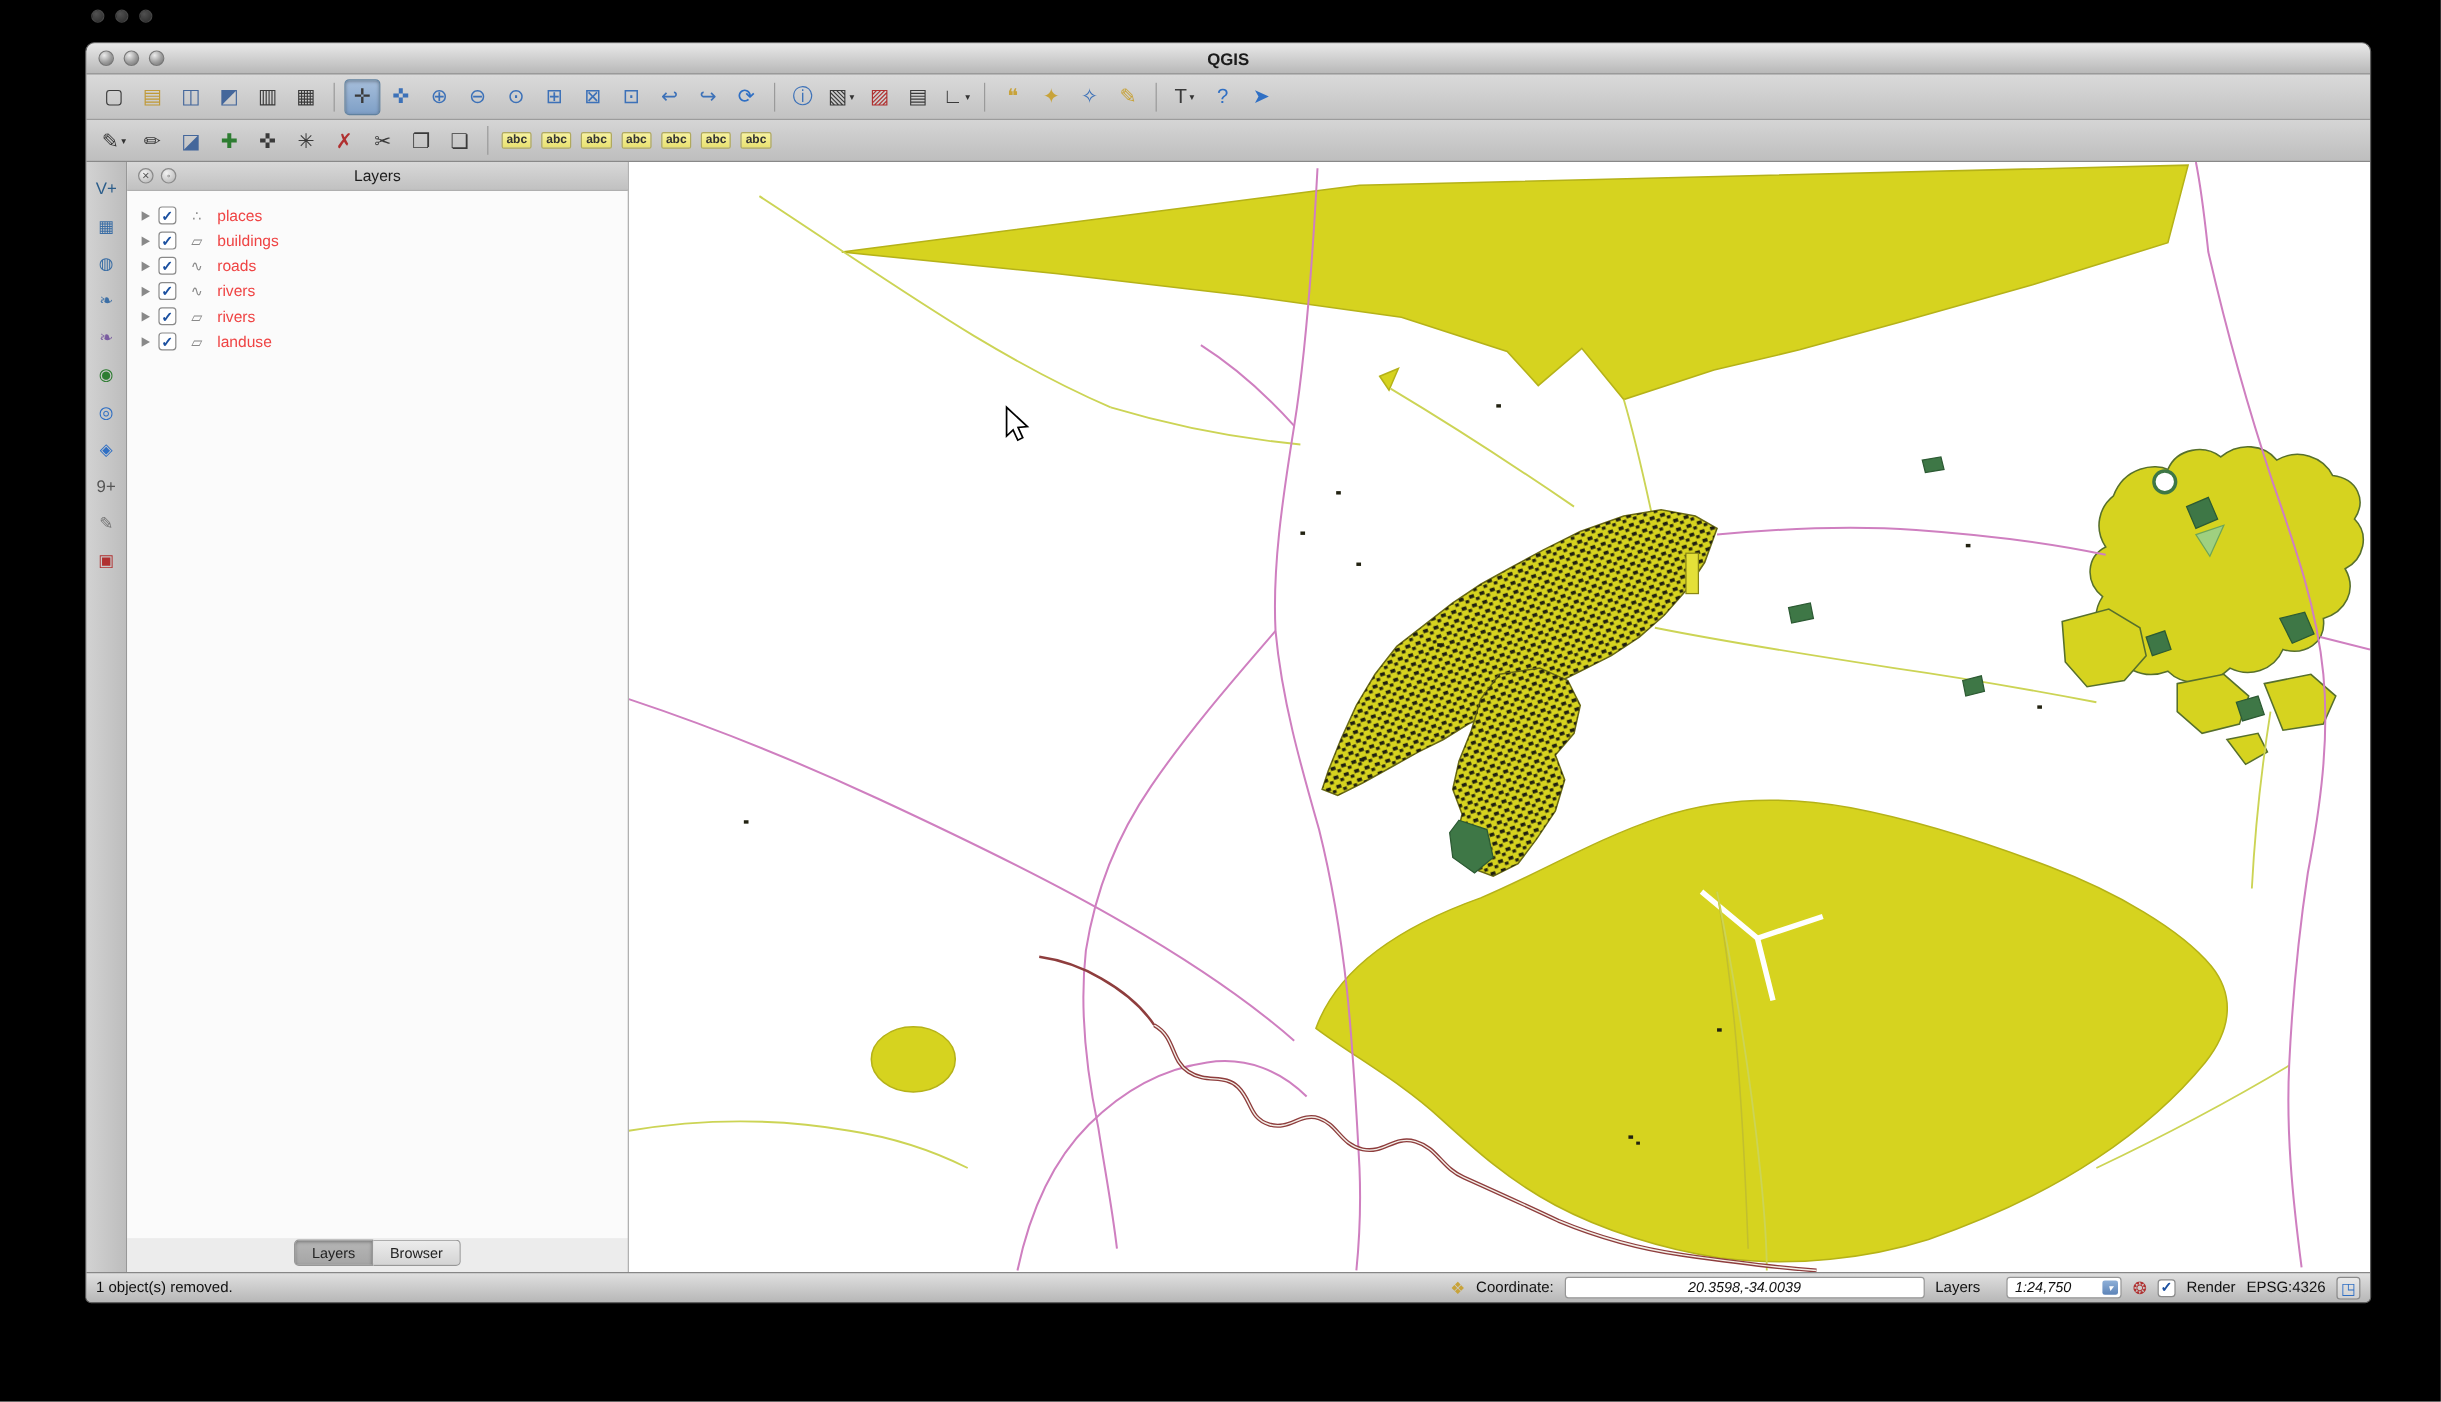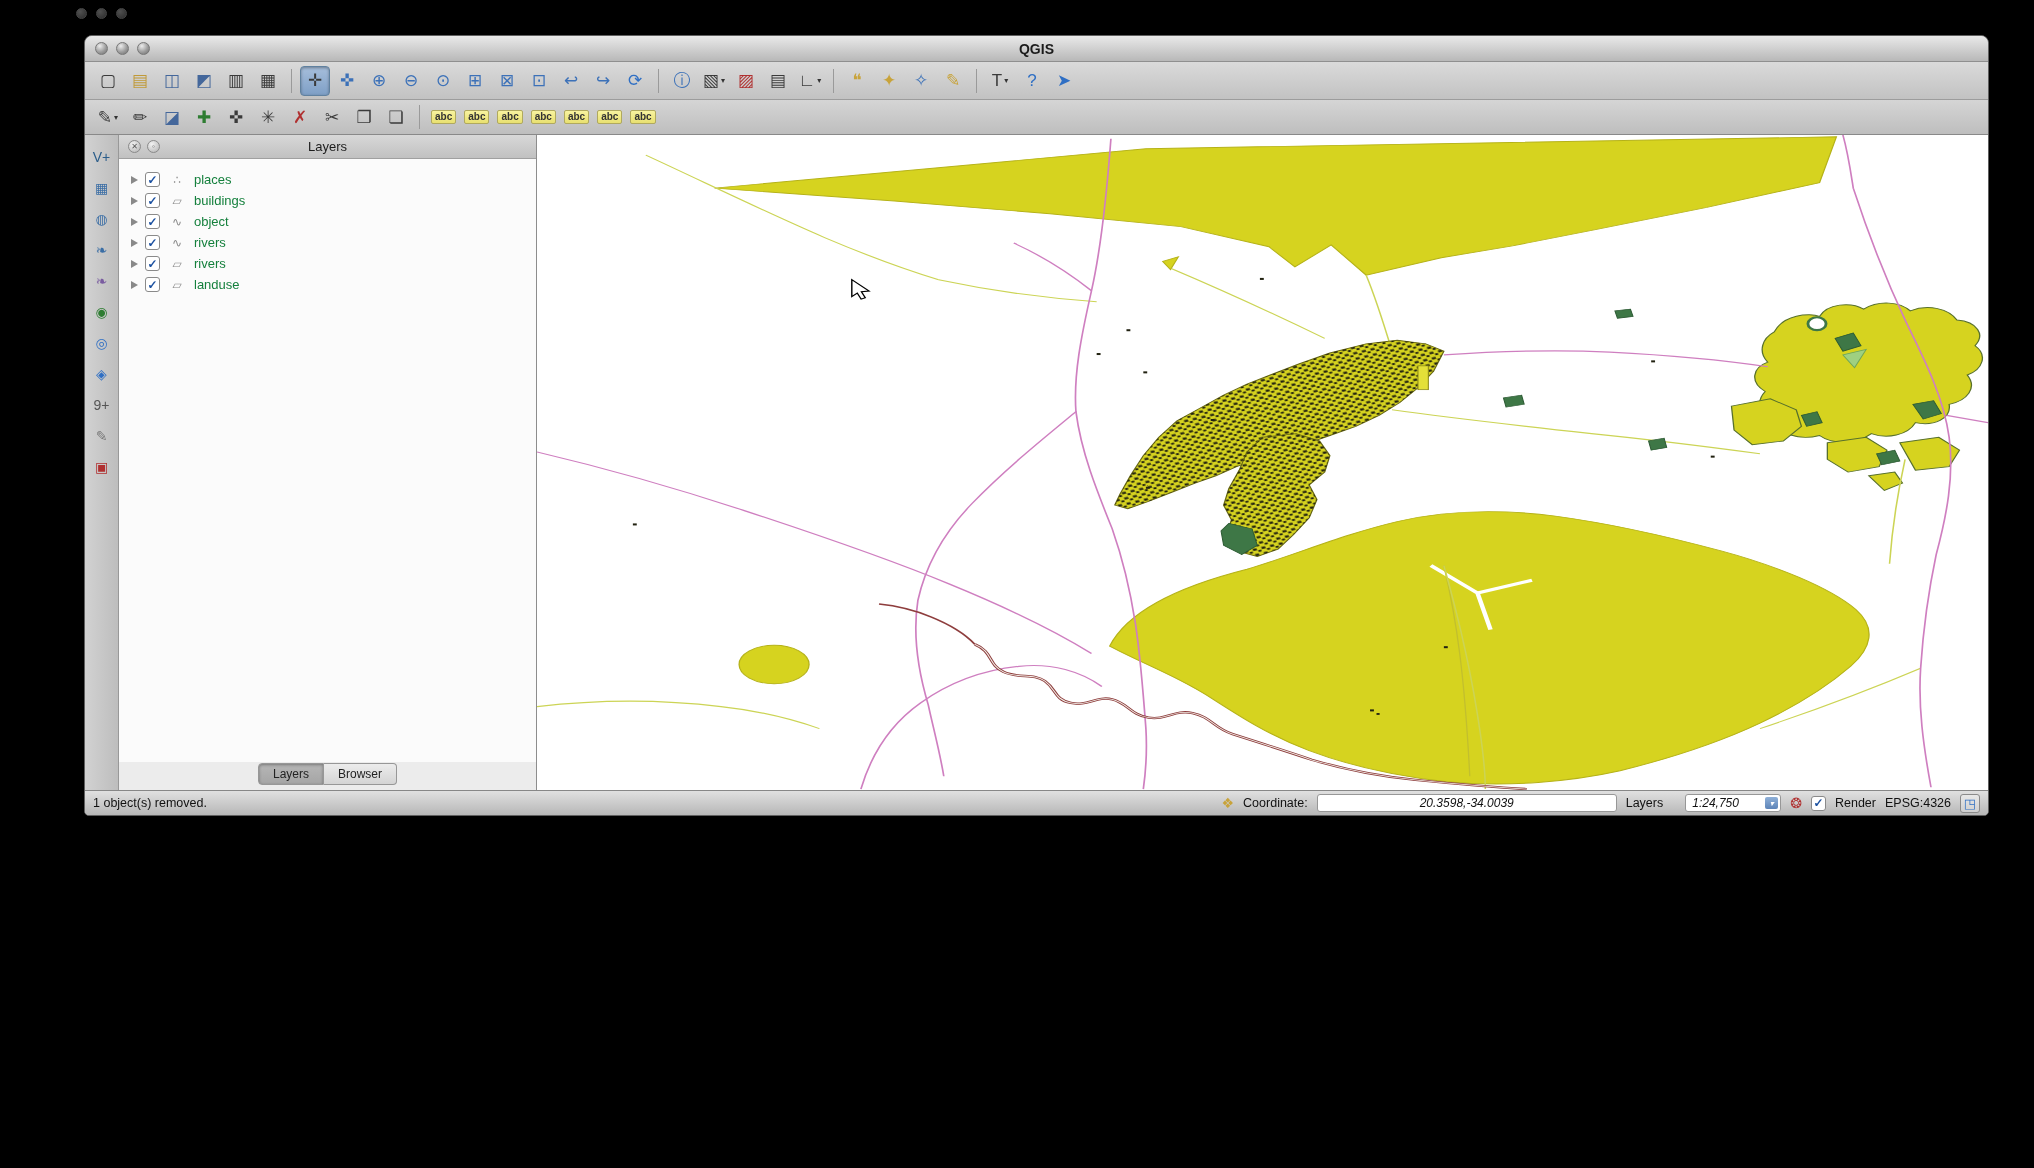--- a/index.html
+++ b/index.html
@@ -8,21 +8,21 @@
     background:#000;
     font-family:"Liberation Sans", sans-serif;
     position:relative;
     overflow:hidden;
   }
   .bg-controls { position:absolute; top:8px; left:76px; display:flex; gap:9px; }
   .bg-dot { width:11px; height:11px; border-radius:50%;
     background:radial-gradient(circle at 35% 30%, #555, #2e2e2e); border:1px solid #4a4a4a; }
 
   .window {
-    position:absolute; left:84px; top:35px; width:1905px; height:781px;
+    position:absolute; left:71px; top:35px; width:1905px; height:1051px;
     background:#c9c9c9; border:1px solid #5f5f5f; border-radius:8px 8px 5px 5px;
     box-shadow:0 24px 70px rgba(0,0,0,0.75);
     display:flex; flex-direction:column; overflow:hidden;
   }
   .titlebar {
     height:26px; flex:0 0 auto; position:relative;
     background:linear-gradient(#e9e9e9, #b8b8b8);
     border-bottom:1px solid #8f8f8f;
     display:flex; align-items:center;
   }
@@ -64,21 +64,21 @@
     background:radial-gradient(circle at 35% 30%, #f2f2f2, #b2b2b2); border:1px solid #8a8a8a;
     font-size:8px; color:#555; display:flex; align-items:center; justify-content:center; }
   .panel-title { position:absolute; left:0; right:0; text-align:center; font-size:13px; color:#1d1d1d; }
   .layer-list { flex:1; background:#fbfbfb; padding-top:10px; overflow:hidden; }
   .layer-row { display:flex; align-items:center; height:21px; padding-left:12px; gap:7px; }
   .disc { width:0; height:0; border-left:7px solid #898989; border-top:4.5px solid transparent;
     border-bottom:4.5px solid transparent; flex:0 0 auto; }
   .chk { width:15px; height:15px; background:#fff; border:1px solid #8a8a8a; border-radius:3px;
     font-size:12px; font-weight:bold; color:#1b50a0; display:flex; align-items:center; justify-content:center; }
   .lyr-icon { width:20px; text-align:center; font-size:12px; color:#8a8a8a; }
-  .lyr-label { font-size:13px; color:#15803d; }
+  .lyr-label { font-size:13px; color:#ef4444; }
   .panel-tabs { flex:0 0 auto; height:28px; display:flex; justify-content:center; align-items:center;
     background:#ececec; padding-bottom:5px; }
   .ptab { font-size:12px; color:#222; padding:3px 14px; border:1px solid #979797;
     background:linear-gradient(#ececec,#d4d4d4); }
   .ptab.active { background:linear-gradient(#b6b6b6,#a5a5a5); box-shadow:inset 0 1px 3px rgba(0,0,0,0.35); }
   .ptab:first-child { border-radius:4px 0 0 4px; }
   .ptab:last-child { border-radius:0 4px 4px 0; border-left:none; }
 
   .map { flex:1; position:relative; background:#fff; overflow:hidden; }
   .map svg { position:absolute; inset:0; width:100%; height:100%; display:block; }
@@ -329,21 +329,21 @@
           <div class="layer-row">
             <span class="disc"></span>
             <span class="chk">✓</span>
             <span class="lyr-icon">▱</span>
             <span class="lyr-label">buildings</span>
           </div>
           <div class="layer-row">
             <span class="disc"></span>
             <span class="chk">✓</span>
             <span class="lyr-icon">∿</span>
-            <span class="lyr-label">object</span>
+            <span class="lyr-label">roads</span>
           </div>
           <div class="layer-row">
             <span class="disc"></span>
             <span class="chk">✓</span>
             <span class="lyr-icon">∿</span>
             <span class="lyr-label">rivers</span>
           </div>
           <div class="layer-row">
             <span class="disc"></span>
             <span class="chk">✓</span>

